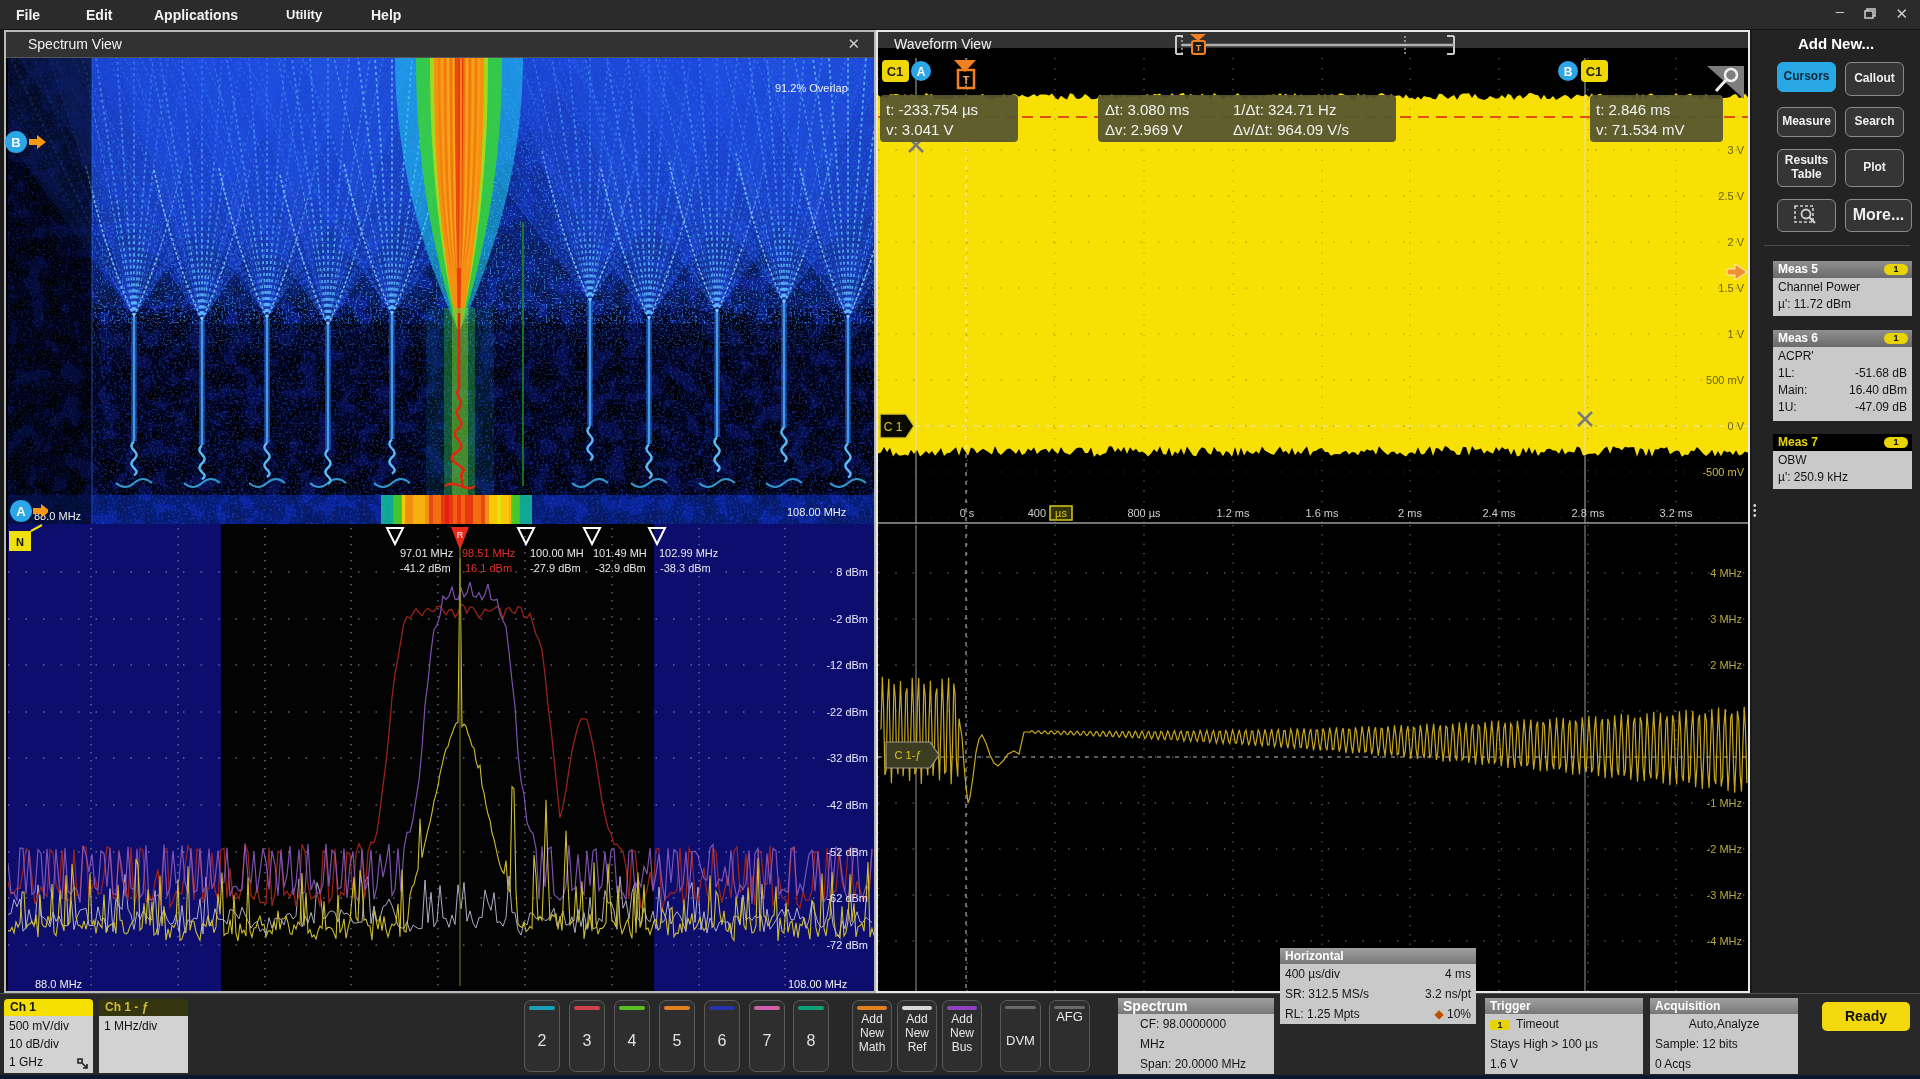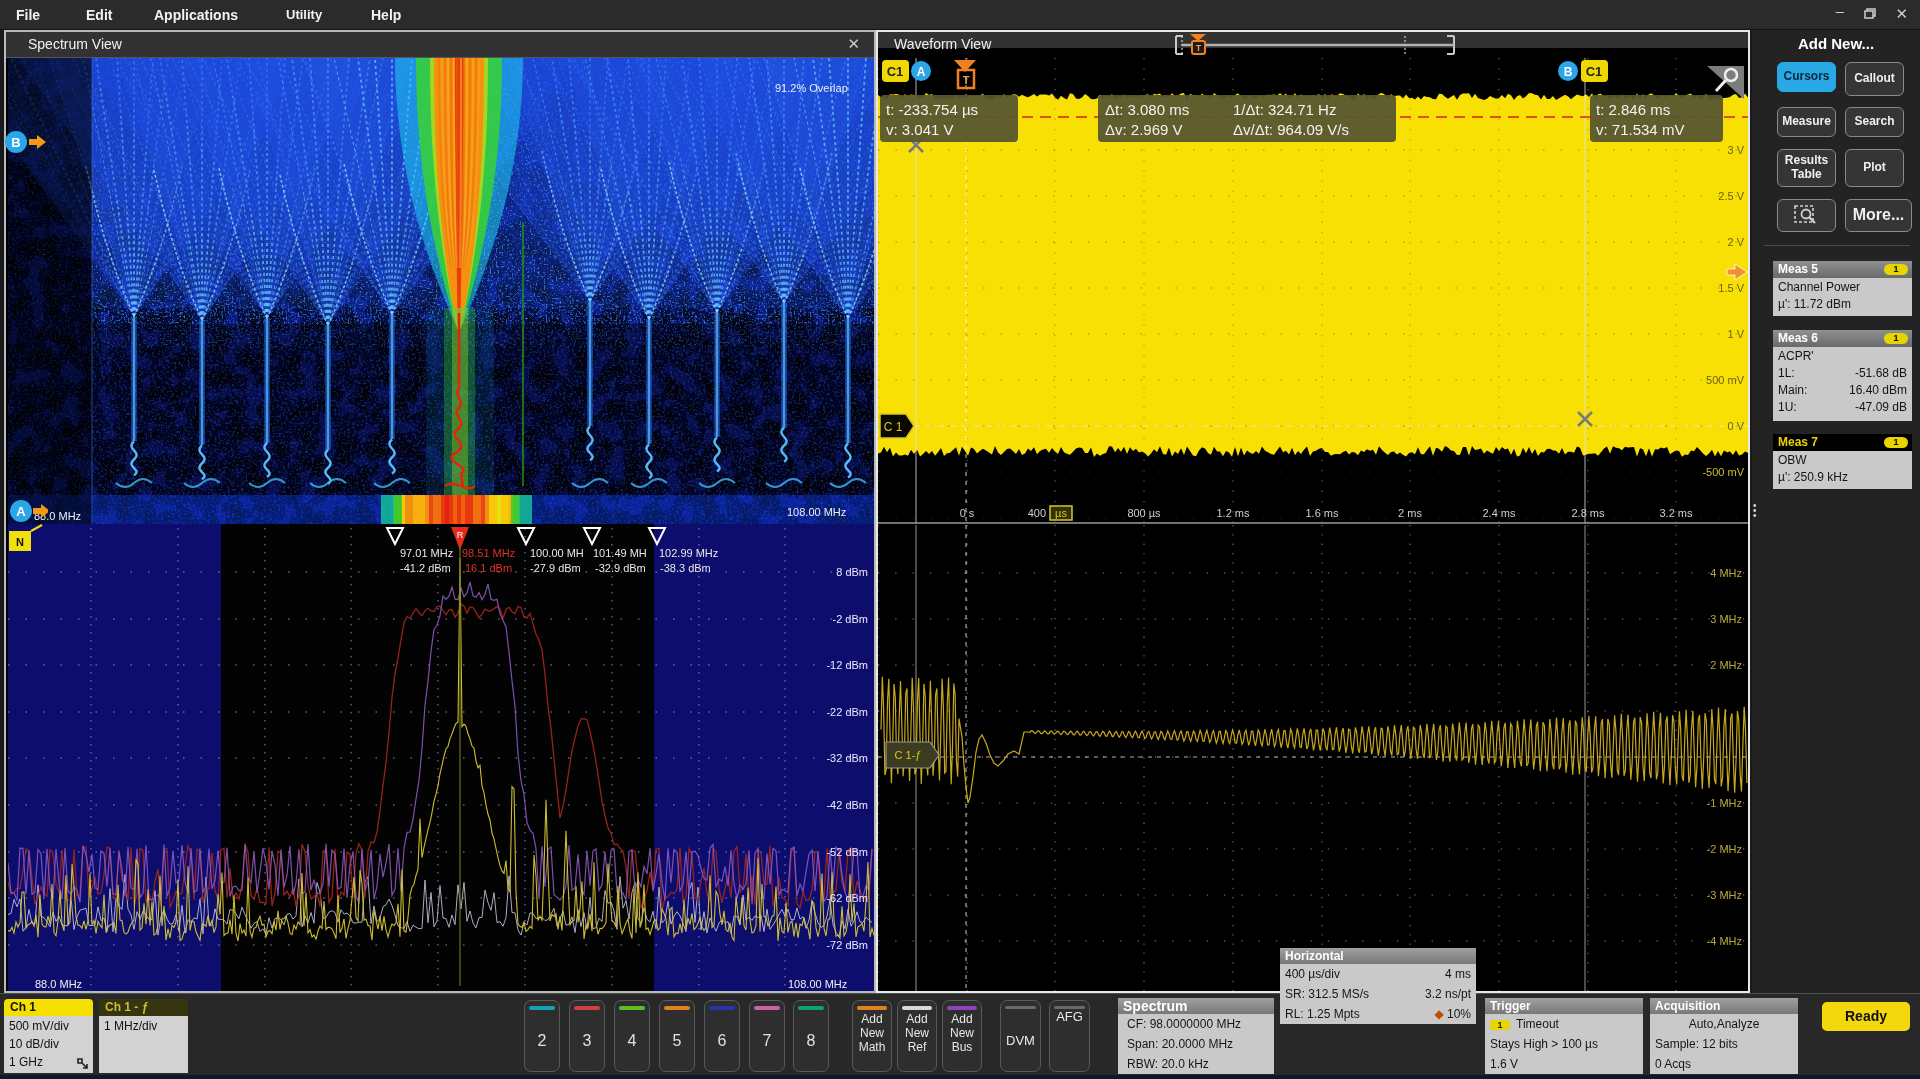--- a/index.html
+++ b/index.html
@@ -739,21 +739,21 @@
 <div style="position:absolute;left:1000px;top:1000px;width:41px;height:72px;background:#2e2e2e;border:1px solid #5a5a5a;border-radius:7px">
  <div style="margin:5px auto 0;width:31px;height:3px;border-radius:2px;background:#6a6a6a"></div>
  <div style="text-align:center;color:#e8e8e8;font-size:13px;margin-top:24px">DVM</div>
   </div>
 <div style="position:absolute;left:1049px;top:1000px;width:41px;height:72px;background:#2e2e2e;border:1px solid #5a5a5a;border-radius:7px">
  <div style="margin:5px auto 0;width:31px;height:3px;border-radius:2px;background:#6a6a6a"></div>
  <div style="text-align:center;color:#e8e8e8;font-size:13px;">AFG</div>
   </div>
 <div style="position:absolute;left:1118px;top:998px;width:156px;height:76px">
  <div style="height:16px;background:linear-gradient(#a0a0a0,#787878);color:#fff;font-size:14px;font-weight:bold;padding-left:5px;line-height:16px">Spectrum</div>
- <div style="height:60px;background:#c9c9c9;color:#161616;font-size:12px;padding:0 9px;line-height:20px">
+ <div style="height:60px;background:#c9c9c9;color:#161616;font-size:12px;padding:0 22px;line-height:20px">
       <div>CF: 98.0000000 MHz</div>
       <div>Span: 20.0000 MHz</div>
       <div>RBW: 20.0 kHz</div>
     </div>
 </div>
 <div style="position:absolute;left:1280px;top:948px;width:196px;height:76px">
  <div style="height:16px;background:linear-gradient(#a0a0a0,#787878);color:#fff;font-size:12px;font-weight:bold;padding-left:5px;line-height:16px">Horizontal</div>
  <div style="height:60px;background:#c9c9c9;color:#161616;font-size:12px;padding:0 5px;line-height:20px">
       <div style="display:flex;justify-content:space-between">
         <span>400 µs/div</span>

